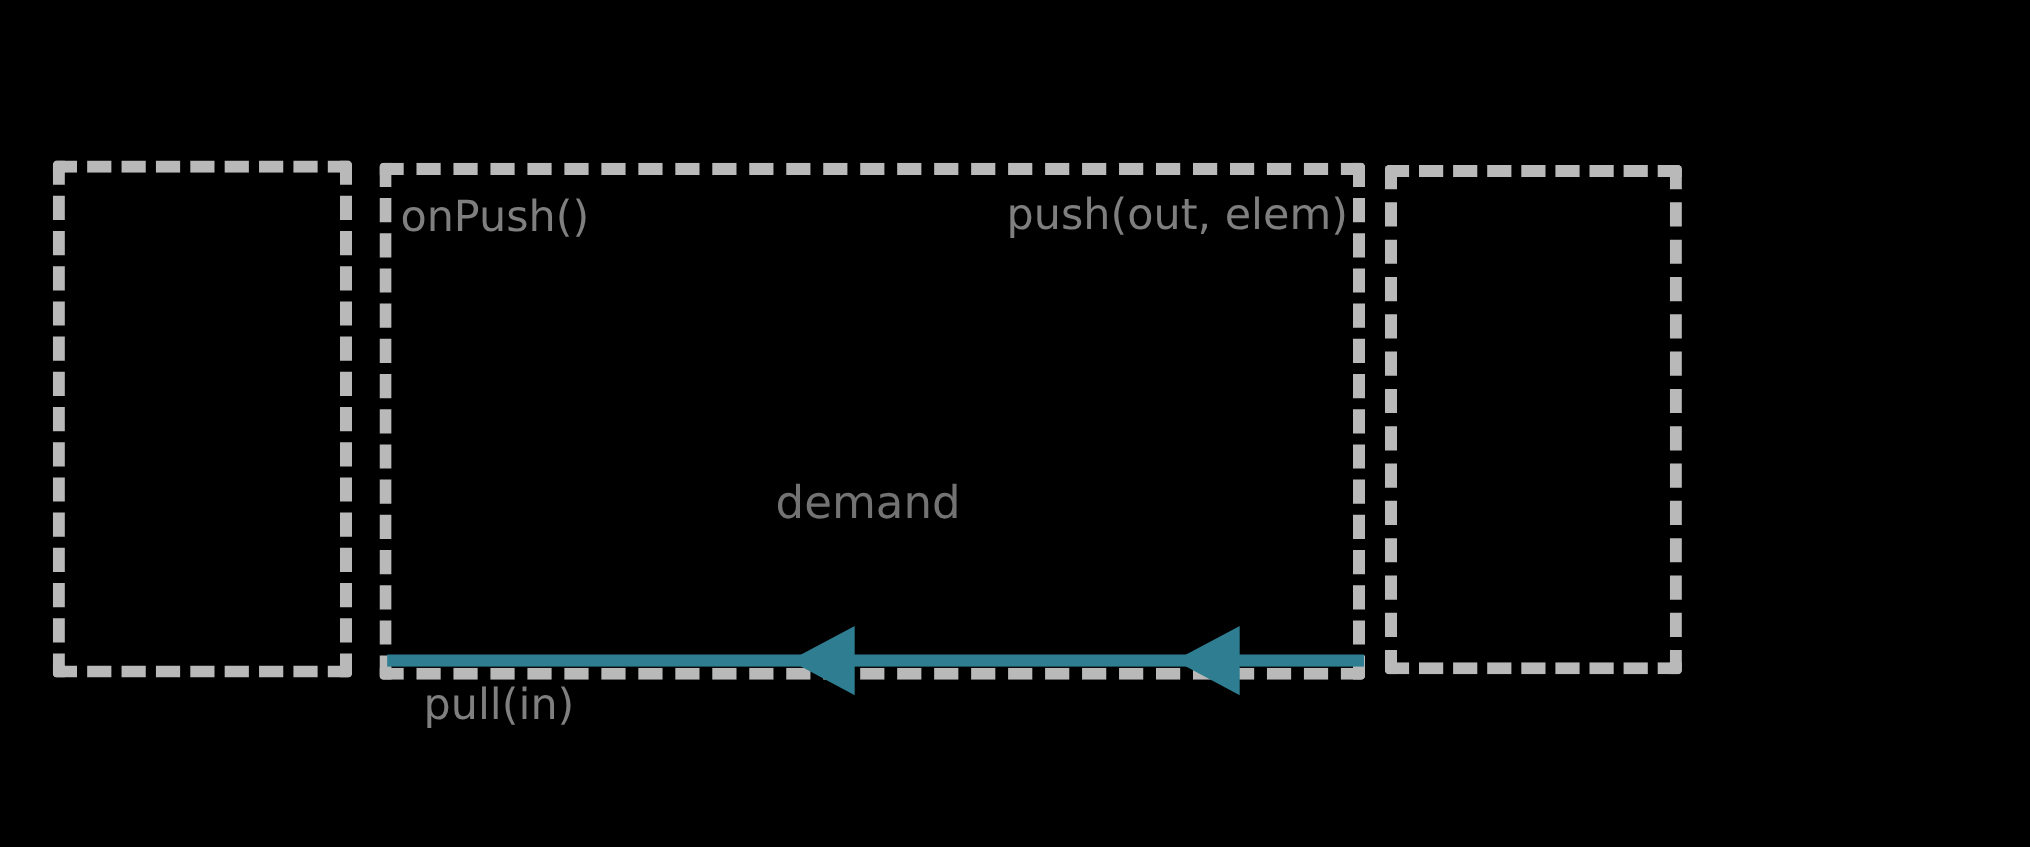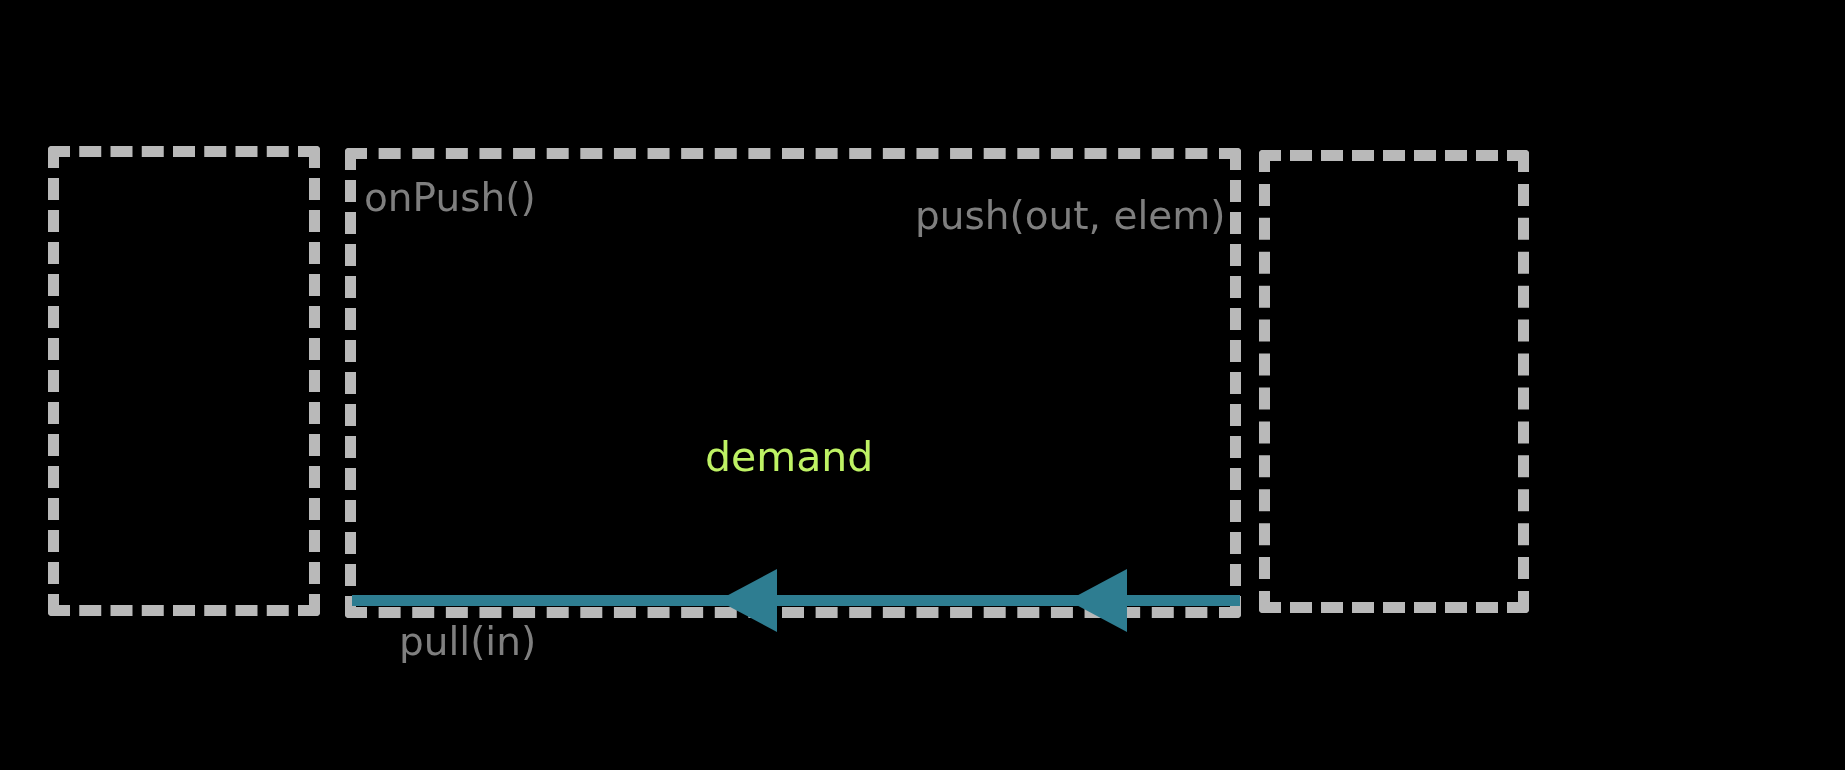--- a/index.html
+++ b/index.html
@@ -55,29 +55,29 @@
     position: absolute;
     color: #7f7f7f;
     font-size: 39px;
     line-height: 1;
     white-space: nowrap;
     font-weight: 400;
     letter-spacing: 0px;
   }
 
   #label-onpush   { left: 364px; top: 178px; }
-  #label-pushout  { left: 915px; top: 196px; }
-  #label-pullin   { left: 399px; top: 622px; }
+  #label-pushout  { left: 915px; top: 176px; }
+  #label-pullin   { left: 385px; top: 622px; }
   #label-onpull   { left: 1003px; top: 622px; }
 
   #label-demand {
     position: absolute;
     left: 705px;
     top: 437px;
-    color: #bef264;
+    color: #737373;
     font-size: 41px;
     line-height: 1;
     white-space: nowrap;
     letter-spacing: 0px;
   }
 
   
   #demand-arrow {
     position: absolute;
     left: 340px;

